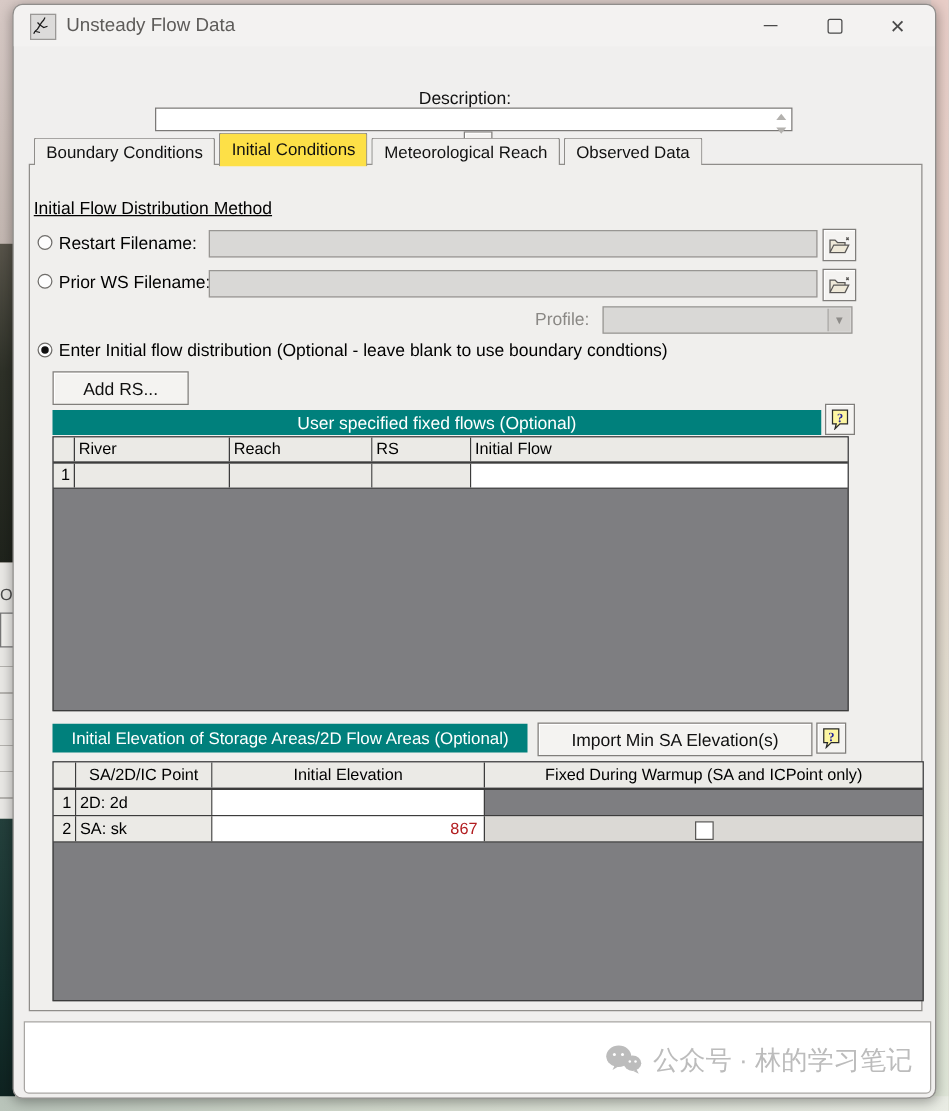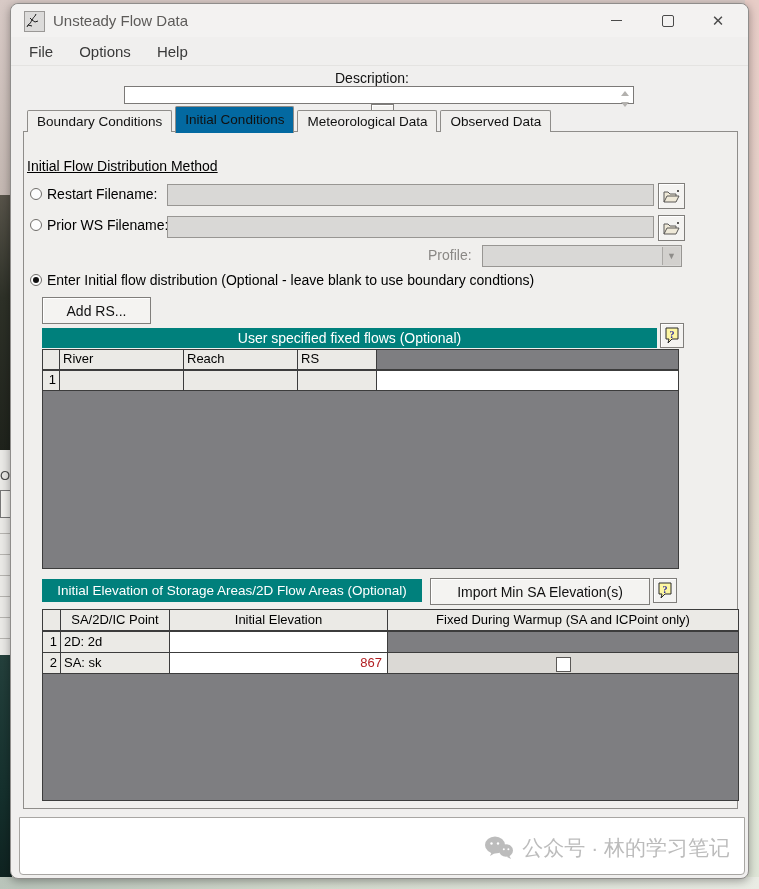--- a/index.html
+++ b/index.html
@@ -36,21 +36,21 @@
   #desc-input{width:100%;height:100%;box-sizing:border-box;border:1px solid #7b7977;background:#fff;font-size:14px;padding:0 18px 0 4px;outline:none;}
   #desc-spin{position:absolute;right:2px;top:2px;width:14px;height:22px;display:flex;flex-direction:column;align-items:center;justify-content:space-around;}
   .tri-up{width:0;height:0;border-left:4px solid transparent;border-right:4px solid transparent;border-bottom:5px solid #b3b1ae;}
   .tri-dn{width:0;height:0;border-left:4px solid transparent;border-right:4px solid transparent;border-top:5px solid #b3b1ae;}
   .btn{background:#f4f3f1;border:1px solid #807e7b;color:#111;font-size:14px;display:flex;align-items:center;justify-content:center;box-shadow:inset 0 1px 0 #fff,inset 1px 0 0 #fff;cursor:default;}
   #btn-ellipsis{width:23px;height:25px;margin-left:7px;font-weight:bold;letter-spacing:1px;align-items:flex-end;padding-bottom:4px;box-sizing:border-box;}
   #btn-apply{width:70px;height:28px;margin-left:20px;}
 
   #tabbar{position:absolute;left:16px;top:101px;height:27px;display:flex;align-items:flex-end;z-index:5;}
   .tab{height:21px;line-height:21px;padding:0 9px;font-size:13.5px;color:#111;background:#f0efed;border:1px solid #8f8d8a;border-bottom:none;border-radius:2px 2px 0 0;margin-right:3px;}
-  .tab.active{height:26px;line-height:26px;background:#0369a1;margin-bottom:-1px;z-index:6;position:relative;}
+  .tab.active{height:26px;line-height:26px;background:#fde047;margin-bottom:-1px;z-index:6;position:relative;}
 
   #page{position:absolute;left:12px;top:127px;width:715px;height:678px;background:#f0efed;border:1px solid #8f8d8a;box-sizing:border-box;}
   #section-heading{position:absolute;left:3px;top:26px;font-size:14px;color:#000;text-decoration:underline;}
 
   .radio{position:absolute;width:12px;height:12px;border:1px solid #6f6d6a;border-radius:50%;background:#fdfdfd;box-sizing:border-box;}
   .radio.on::after{content:"";position:absolute;left:2px;top:2px;width:6px;height:6px;border-radius:50%;background:#101010;}
   .rlabel{position:absolute;font-size:14px;color:#000000;}
   .disfield{position:absolute;height:22px;background:#d9d8d6;border:1px solid #989693;box-sizing:border-box;font-size:13px;color:#444;line-height:20px;padding-left:4px;}
   .folderbtn{position:absolute;width:25px;height:24px;}
   .helpbtn{position:absolute;width:22px;height:23px;}
@@ -115,43 +115,38 @@
           <span class="bar"></span>
         </div>
       <div class="winbtn" id="btn-max">
           <span class="box"></span>
         </div>
       <div class="winbtn" id="btn-close">
           <span>✕</span>
         </div>
     </div>
 
-    <div id="menubar">
-      <span>File</span>
-      <span>Options</span>
-      <span>Help</span>
-    </div>
 
     <div id="descrow">
       <span id="desc-label">Description:</span>
       <span id="desc-input-wrap">
         <input id="desc-input" type="text" value="" style="">
         <span id="desc-spin">
           <span class="tri-up"></span>
           <span class="tri-dn"></span>
         </span>
       </span>
       <div class="btn" id="btn-ellipsis">...</div>
       <div class="btn" id="btn-apply">Apply Data</div>
     </div>
 
     <div id="tabbar">
       <div class="tab">Boundary Conditions</div>
       <div class="tab active">Initial Conditions</div>
-      <div class="tab">Meteorological Data</div>
+      <div class="tab">Meteorological Reach</div>
       <div class="tab">Observed Data</div>
     </div>
 
     <div id="page">
       <div id="section-heading">Initial Flow Distribution Method</div>
 
       <span class="radio" style="left:6px;top:56px;"></span>
       <span class="rlabel" style="left:23px;top:54px;">Restart Filename:</span>
       <div class="disfield" style="left:143px;top:52px;width:487px;"></div>
       <div class="btn folderbtn" style="left:634px;top:51px;">
@@ -189,20 +184,21 @@
           <text x="8" y="10.5" font-size="10" font-weight="bold" fill="#23239c" text-anchor="middle" font-family="Liberation Serif,serif">?</text>
         </svg>
       </div>
 
       <div class="grid" id="grid1">
         <div class="grow head">
           <div class="c g1c0"></div>
           <div class="c g1c1">River</div>
           <div class="c g1c2">Reach</div>
           <div class="c g1c3">RS</div>
+          <div class="c g1c4">Initial Flow</div>
         </div>
         <div class="grow">
           <div class="c g1c0 numcell white">1</div>
           <div class="c g1c1"></div>
           <div class="c g1c2"></div>
           <div class="c g1c3"></div>
           <div class="c g1c4 white"></div>
         </div>
       </div>
 

